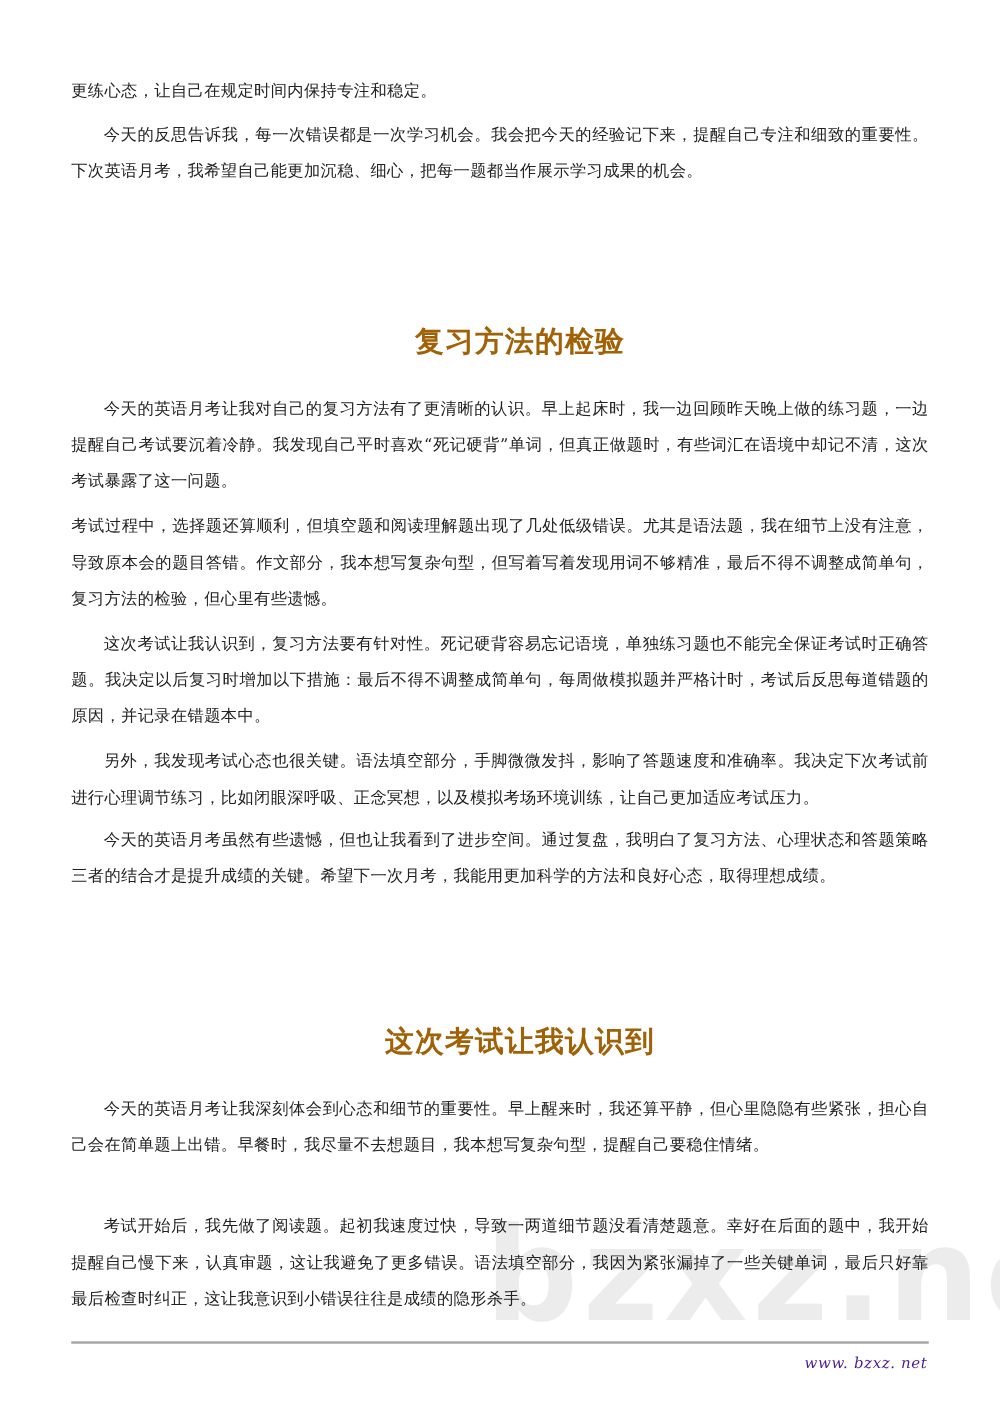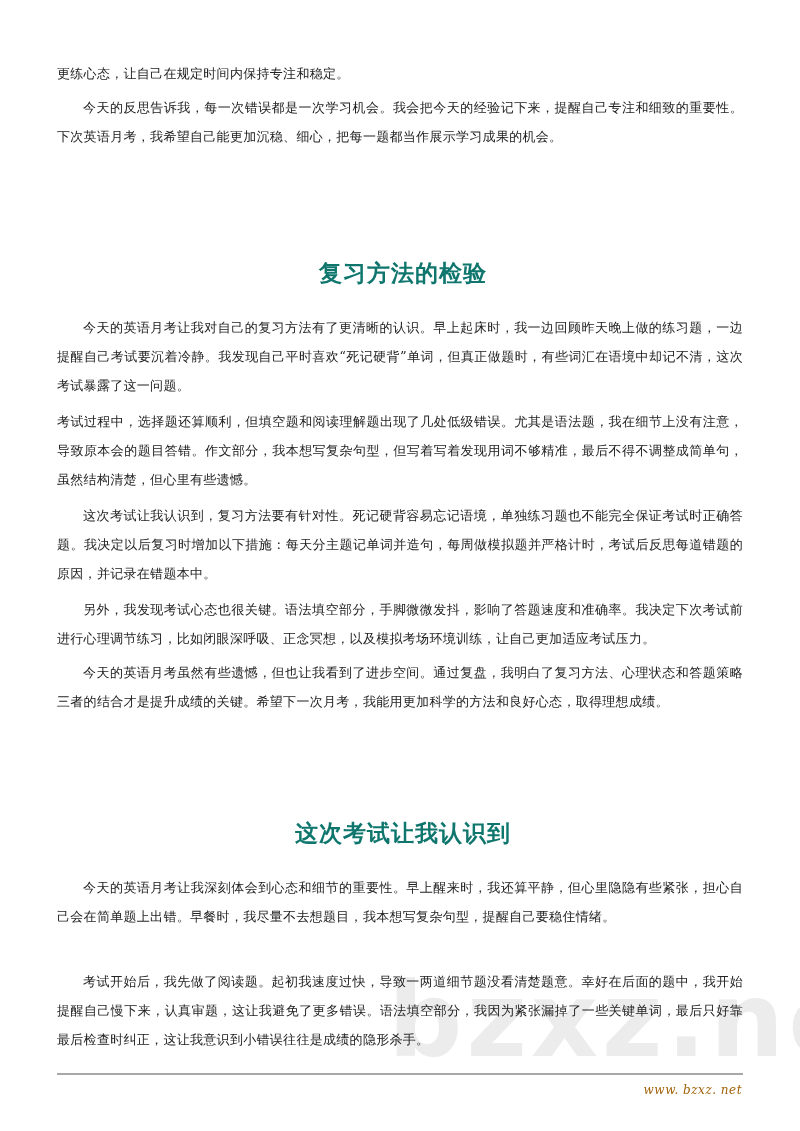--- a/index.html
+++ b/index.html
@@ -9,55 +9,55 @@
     color: #222;
   }
   .page { position: absolute; left: 57px; top: 0; width: 686px; }
   .p {
     position: absolute; left: 0; width: 686px;
     font-size: 13px; line-height: 29px; margin: 0;
     text-align: justify; letter-spacing: 0.3px;
   }
   .p.indent { text-indent: 2em; }
   .h {
-    position: absolute; left: 3px; width: 686px; text-align: center;
+    position: absolute; left: 16px; width: 686px; text-align: center;
     font-family: "DejaVu Sans", "Liberation Sans", sans-serif;
-    font-weight: bold; font-size: 23px; color: #0f766e; margin: 0;
+    font-weight: bold; font-size: 23px; color: #a16207; margin: 0;
     letter-spacing: 1px;
   }
   .watermark {
     position: absolute; left: 388px; top: 968px;
     font-family: "DejaVu Sans", "Liberation Sans", sans-serif;
     font-weight: bold; font-size: 104px; color: #ececec;
     letter-spacing: 4px; line-height: 1; z-index: 0;
   }
   .content { position: relative; z-index: 1; }
   .footer-rule {
     position: absolute; left: 57px; top: 1073px; width: 686px; height: 2px;
     background: #a8a8a8;
   }
   .footer-url {
     position: absolute; right: 58px; top: 1083px;
     font-family: "DejaVu Serif", "Liberation Serif", serif;
-    font-style: italic; font-size: 12px; color: #a16207; letter-spacing: 0.5px;
+    font-style: italic; font-size: 12px; color: #4c1d95; letter-spacing: 0.5px;
   }
 </style>
 </head>
 <body>
 
 <div class="watermark">bzxz.net</div>
 
 <div class="page content">
   <p class="p" style="top:59px;">更练心态，让自己在规定时间内保持专注和稳定。</p>
   <p class="p indent" style="top:94px;font-family:Liberation Mono, monospace;">今天的反思告诉我，每一次错误都是一次学习机会。我会把今天的经验记下来，提醒自己专注和细致的重要性。下次英语月考，我希望自己能更加沉稳、细心，把每一题都当作展示学习成果的机会。</p>
 
   <h2 class="h" style="top:258px;">复习方法的检验</h2>
   <p class="p indent" style="top:313px;">今天的英语月考让我对自己的复习方法有了更清晰的认识。早上起床时，我一边回顾昨天晚上做的练习题，一边提醒自己考试要沉着冷静。我发现自己平时喜欢“死记硬背”单词，但真正做题时，有些词汇在语境中却记不清，这次考试暴露了这一问题。</p>
-  <p class="p" style="top:407px;">考试过程中，选择题还算顺利，但填空题和阅读理解题出现了几处低级错误。尤其是语法题，我在细节上没有注意，导致原本会的题目答错。作文部分，我本想写复杂句型，但写着写着发现用词不够精准，最后不得不调整成简单句，虽然结构清楚，但心里有些遗憾。</p>
-  <p class="p indent" style="top:501px;">这次考试让我认识到，复习方法要有针对性。死记硬背容易忘记语境，单独练习题也不能完全保证考试时正确答题。我决定以后复习时增加以下措施：每天分主题记单词并造句，每周做模拟题并严格计时，考试后反思每道错题的原因，并记录在错题本中。</p>
+  <p class="p" style="top:407px;">考试过程中，选择题还算顺利，但填空题和阅读理解题出现了几处低级错误。尤其是语法题，我在细节上没有注意，导致原本会的题目答错。作文部分，我本想写复杂句型，但写着写着发现用词不够精准，最后不得不调整成简单句，复习方法的检验，但心里有些遗憾。</p>
+  <p class="p indent" style="top:501px;">这次考试让我认识到，复习方法要有针对性。死记硬背容易忘记语境，单独练习题也不能完全保证考试时正确答题。我决定以后复习时增加以下措施：最后不得不调整成简单句，每周做模拟题并严格计时，考试后反思每道错题的原因，并记录在错题本中。</p>
   <p class="p indent" style="top:595px;">另外，我发现考试心态也很关键。语法填空部分，手脚微微发抖，影响了答题速度和准确率。我决定下次考试前进行心理调节练习，比如闭眼深呼吸、正念冥想，以及模拟考场环境训练，让自己更加适应考试压力。</p>
   <p class="p indent" style="top:658px;">今天的英语月考虽然有些遗憾，但也让我看到了进步空间。通过复盘，我明白了复习方法、心理状态和答题策略三者的结合才是提升成绩的关键。希望下一次月考，我能用更加科学的方法和良好心态，取得理想成绩。</p>
 
   <h2 class="h" style="top:818px;">这次考试让我认识到</h2>
   <p class="p indent" style="top:873px;">今天的英语月考让我深刻体会到心态和细节的重要性。早上醒来时，我还算平静，但心里隐隐有些紧张，担心自己会在简单题上出错。早餐时，我尽量不去想题目，我本想写复杂句型，提醒自己要稳住情绪。</p>
   <p class="p indent" style="top:967px;">考试开始后，我先做了阅读题。起初我速度过快，导致一两道细节题没看清楚题意。幸好在后面的题中，我开始提醒自己慢下来，认真审题，这让我避免了更多错误。语法填空部分，我因为紧张漏掉了一些关键单词，最后只好靠最后检查时纠正，这让我意识到小错误往往是成绩的隐形杀手。</p>
 </div>
 
 <div class="footer-rule"></div>
 <div class="footer-url">www. bzxz. net</div>

